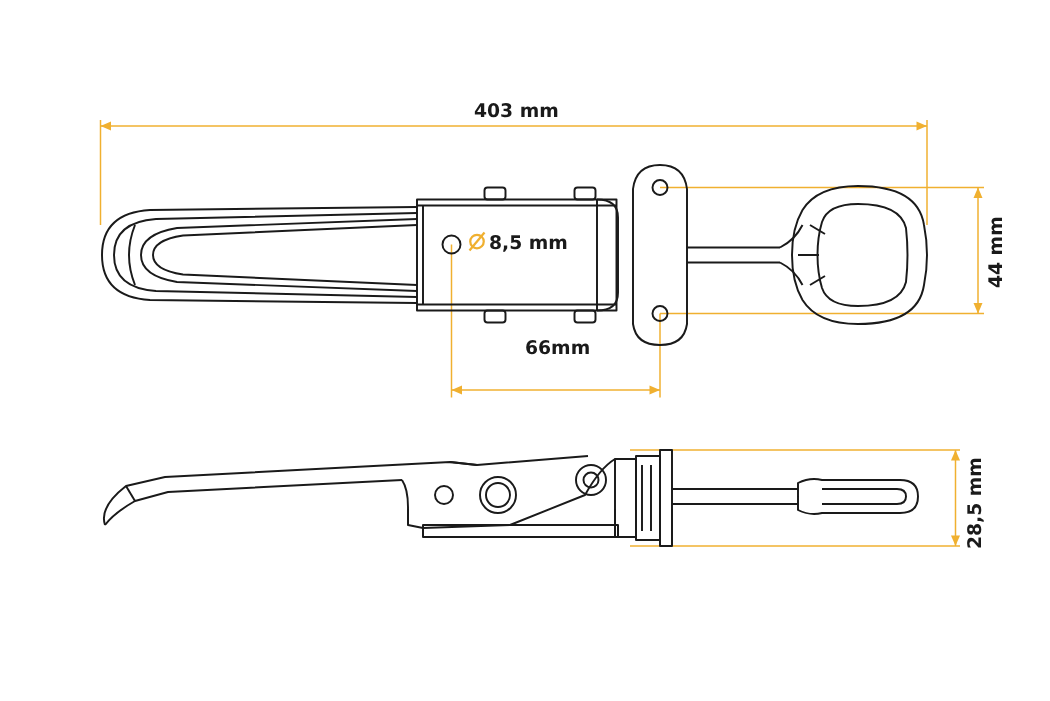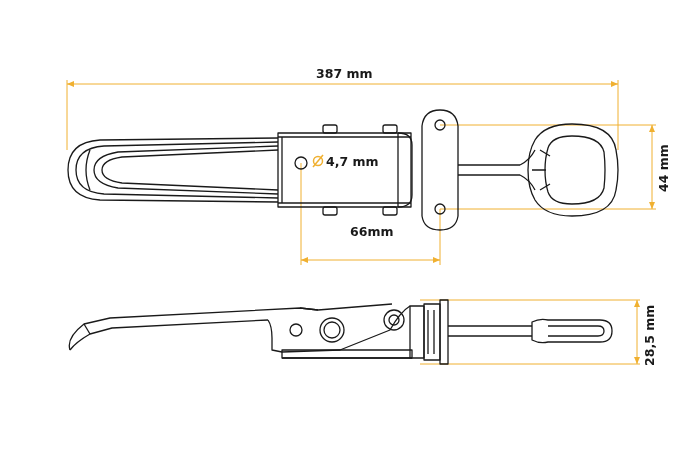--- a/index.html
+++ b/index.html
@@ -110,17 +110,17 @@
     <rect x="440" y="300" width="8" height="64"></rect>
 
     <line x1="448" y1="326" x2="532" y2="326"></line>
     <line x1="448" y1="336" x2="532" y2="336"></line>
 
     <path d="M532,322 Q540,318 548,320 L600,320 Q612,320 612,331 Q612,342 600,342 L548,342 Q540,344 532,340 Z"></path>
     <path d="M548,326 L598,326 Q604,326 604,331 Q604,336 598,336 L548,336"></path>
   </g>
 </svg>
 
-<div class="dim-label" style="left:316px; top:66px;">387 mm</div>
-<div class="dim-label" style="left:326px; top:154px;">4,7 mm</div>
+<div class="dim-label" style="left:316px; top:66px;">403 mm</div>
+<div class="dim-label" style="left:326px; top:154px;">8,5 mm</div>
 <div class="dim-label" style="left:350px; top:224px;">66mm</div>
 <div class="dim-label vert" style="left:656px; top:192px;">44 mm</div>
 <div class="dim-label vert" style="left:642px; top:366px;">28,5 mm</div>
 
 </body></html>

